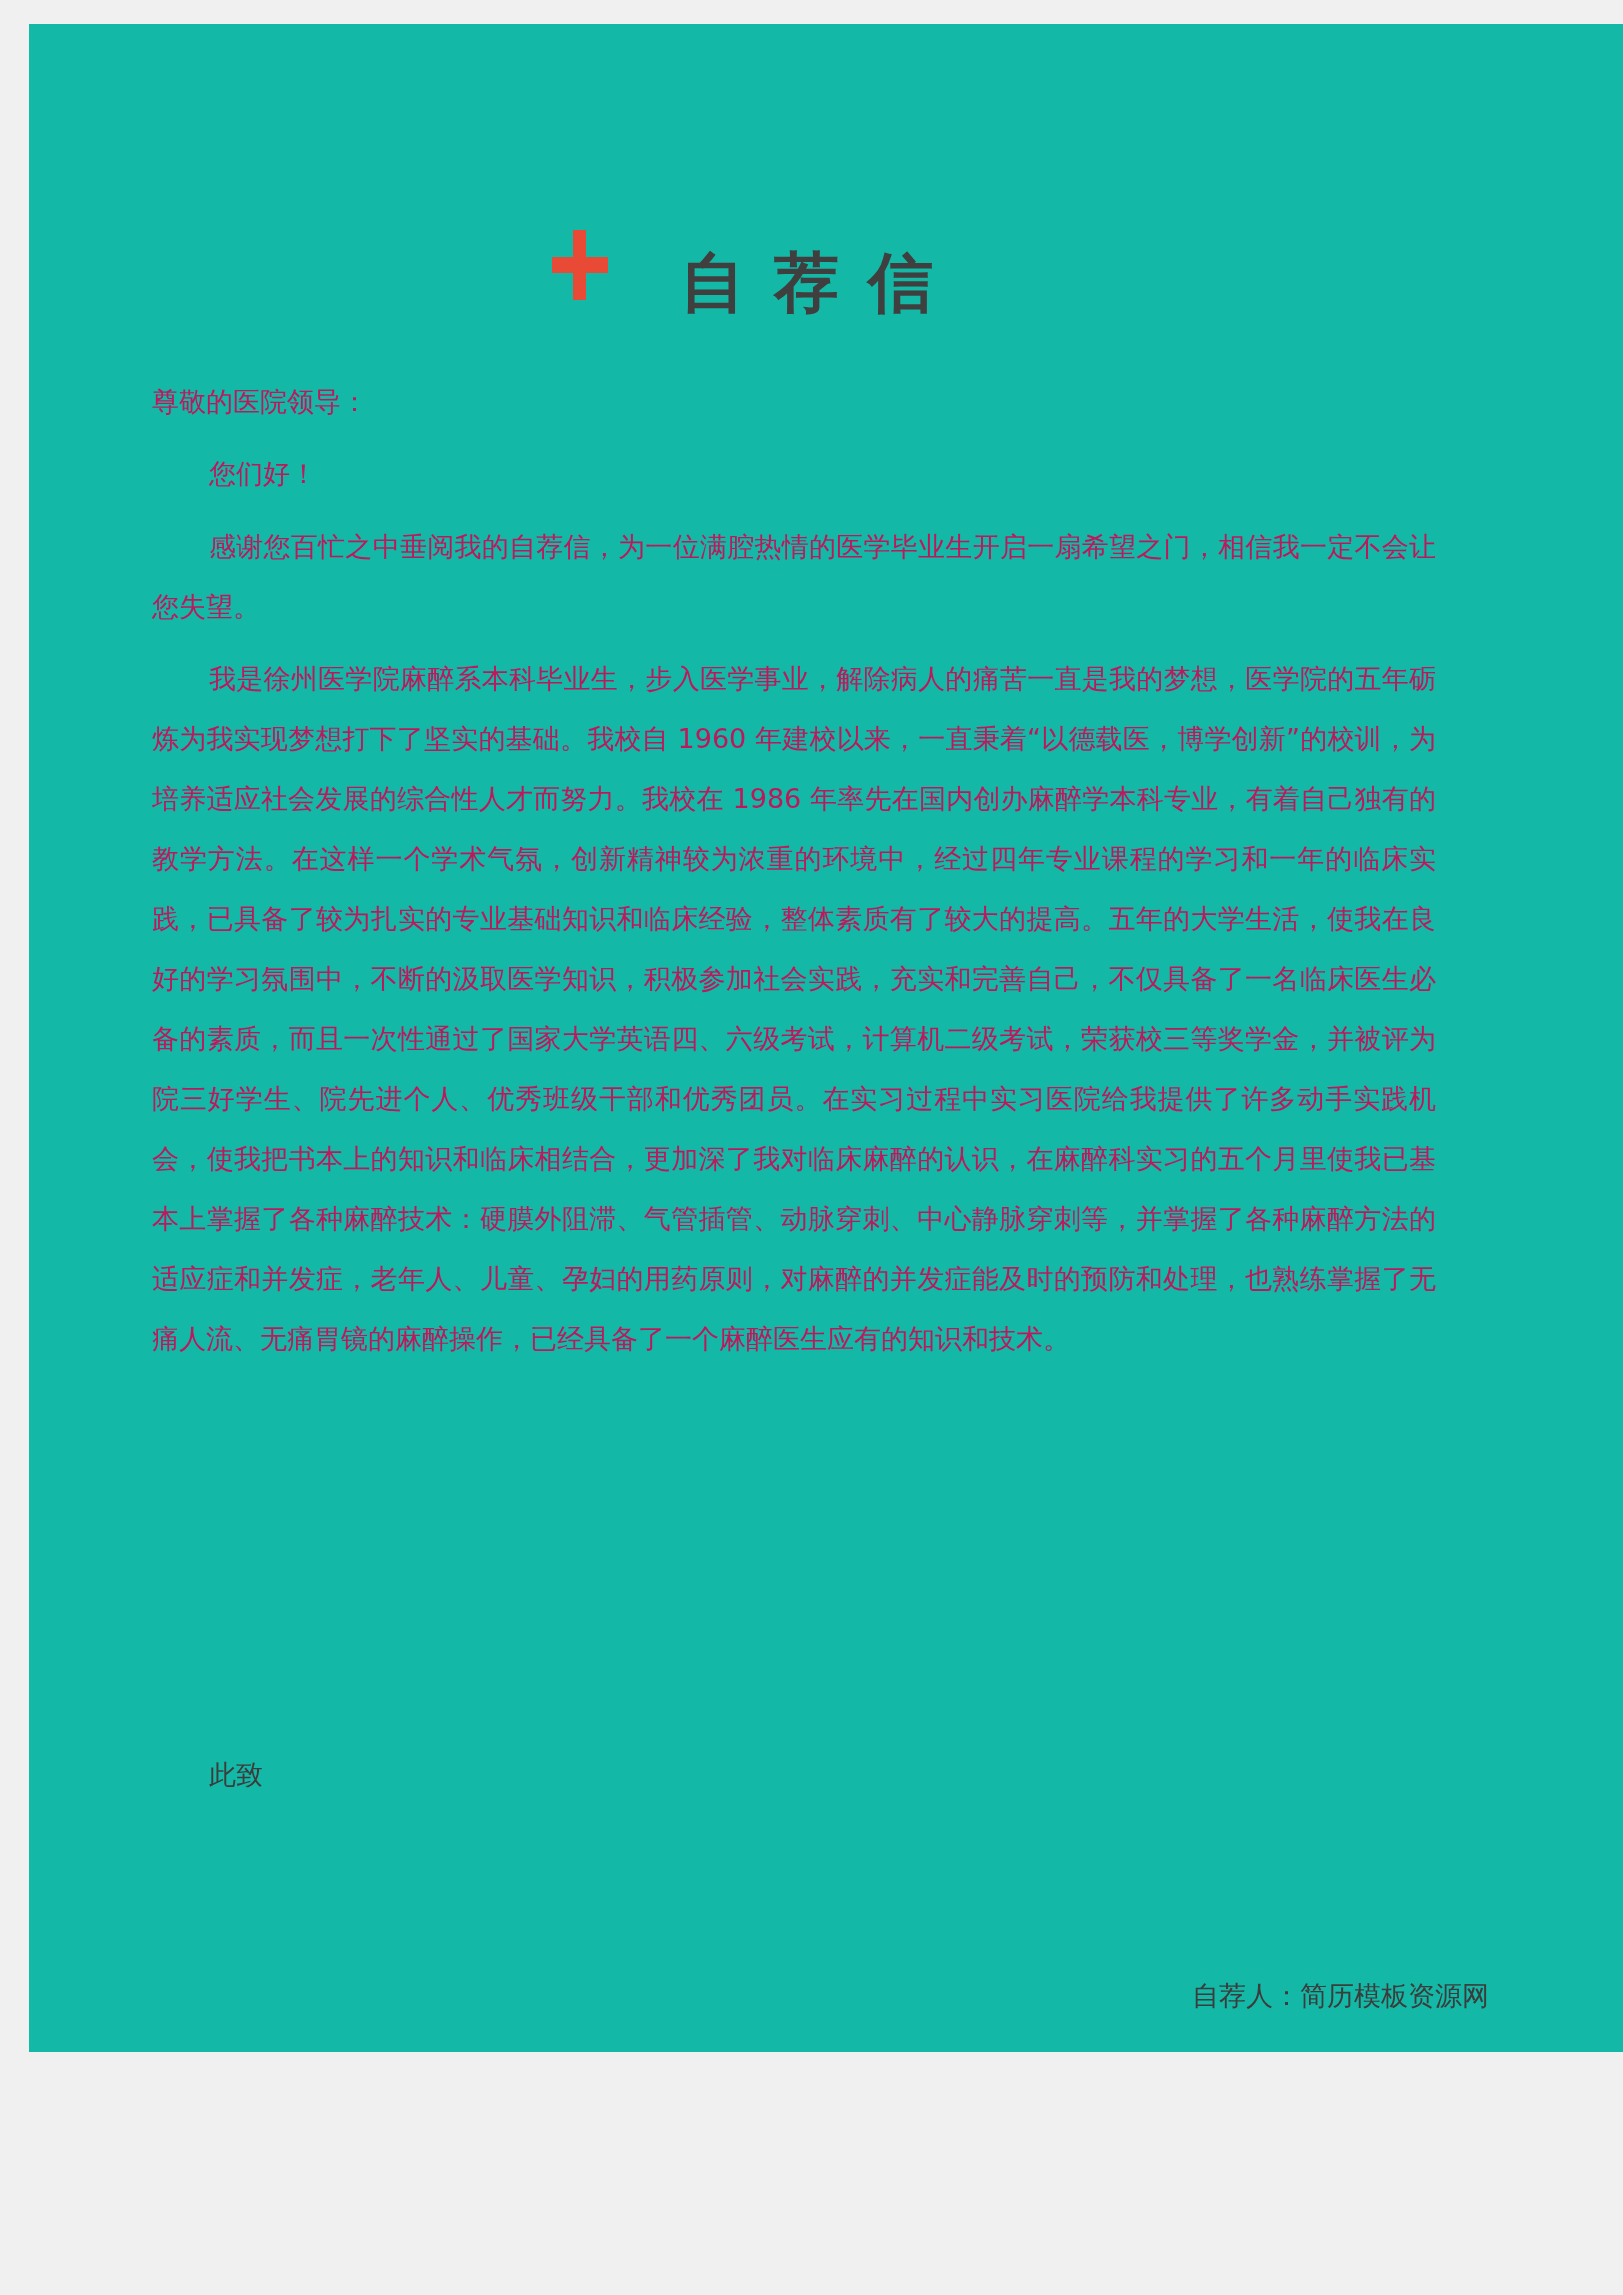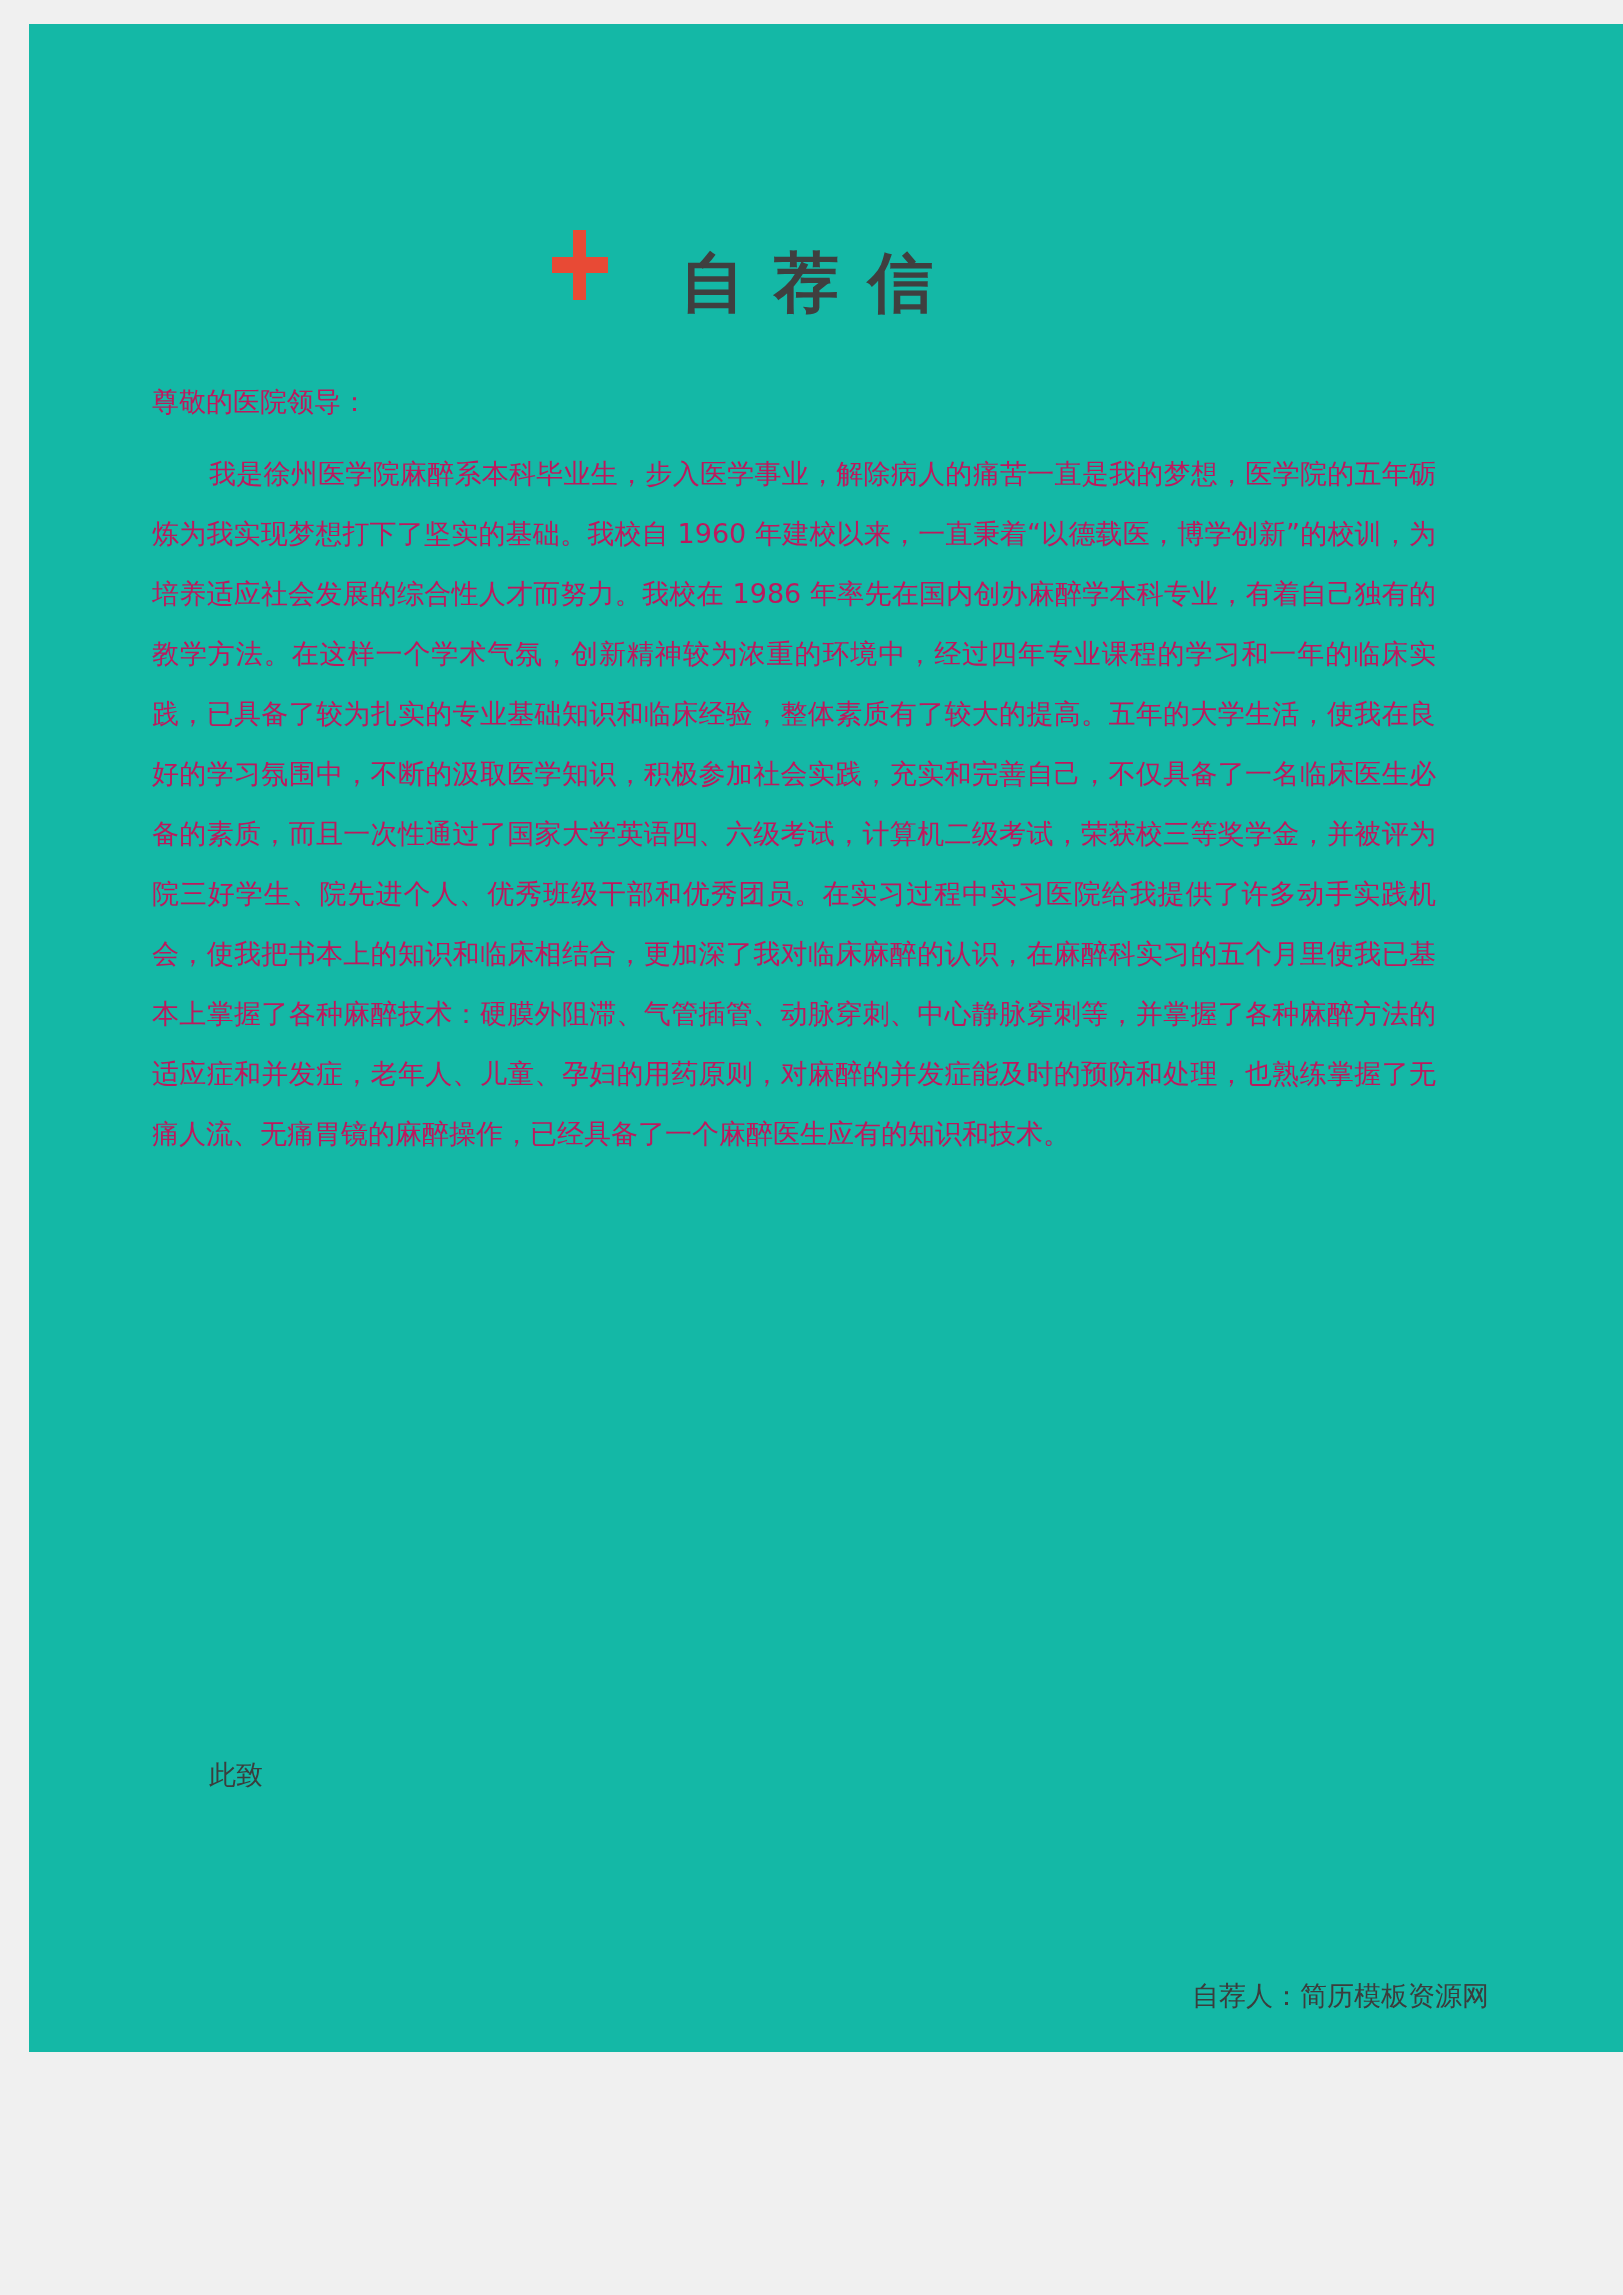--- a/index.html
+++ b/index.html
@@ -110,20 +110,22 @@
       <div class="v"></div>
       <div class="h"></div>
     </div>
     <div class="title">自荐信</div>
   </div>
 
 </div>
 
 <div class="content">
   <p class="greeting">尊敬的医院领导：</p>
+  <p class="indent greeting">您们好！</p>
+  <p class="indent">感谢您百忙之中垂阅我的自荐信，为一位满腔热情的医学毕业生开启一扇希望之门，相信我一定不会让您失望。</p>
   <p class="indent">我是徐州医学院麻醉系本科毕业生，步入医学事业，解除病人的痛苦一直是我的梦想，医学院的五年砺炼为我实现梦想打下了坚实的基础。我校自 1960 年建校以来，一直秉着“以德载医，博学创新”的校训，为培养适应社会发展的综合性人才而努力。我校在 1986 年率先在国内创办麻醉学本科专业，有着自己独有的教学方法。在这样一个学术气氛，创新精神较为浓重的环境中，经过四年专业课程的学习和一年的临床实践，已具备了较为扎实的专业基础知识和临床经验，整体素质有了较大的提高。五年的大学生活，使我在良好的学习氛围中，不断的汲取医学知识，积极参加社会实践，充实和完善自己，不仅具备了一名临床医生必备的素质，而且一次性通过了国家大学英语四、六级考试，计算机二级考试，荣获校三等奖学金，并被评为院三好学生、院先进个人、优秀班级干部和优秀团员。在实习过程中实习医院给我提供了许多动手实践机会，使我把书本上的知识和临床相结合，更加深了我对临床麻醉的认识，在麻醉科实习的五个月里使我已基本上掌握了各种麻醉技术：硬膜外阻滞、气管插管、动脉穿刺、中心静脉穿刺等，并掌握了各种麻醉方法的适应症和并发症，老年人、儿童、孕妇的用药原则，对麻醉的并发症能及时的预防和处理，也熟练掌握了无痛人流、无痛胃镜的麻醉操作，已经具备了一个麻醉医生应有的知识和技术。</p>
 </div>
 
 <div class="closing-block">
   <p class="indent">此致</p>
 </div>
 
 <div class="signature">自荐人：简历模板资源网</div>
 
 

